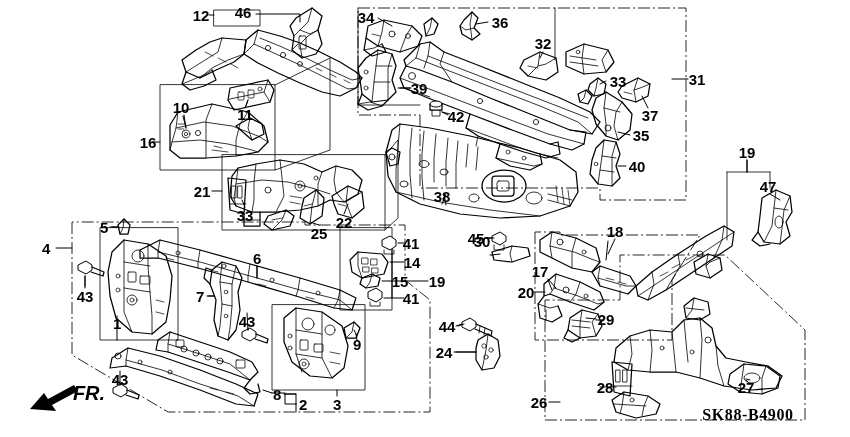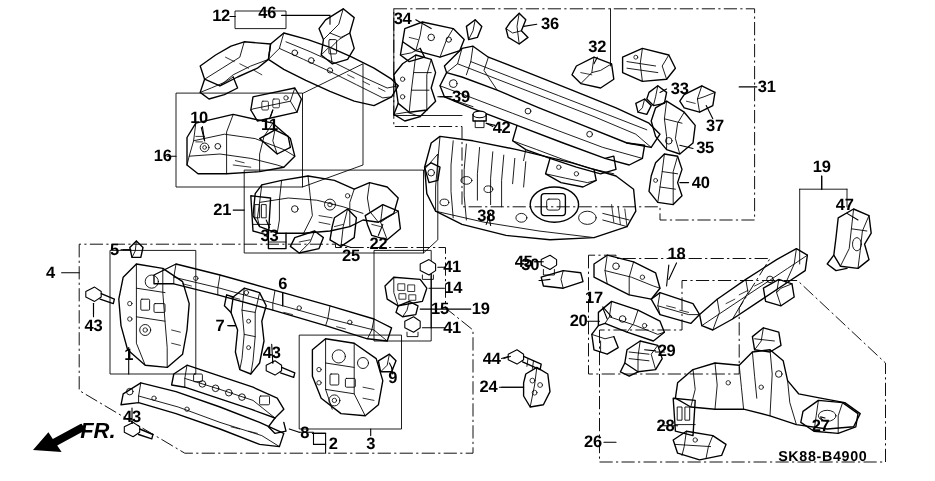--- a/index.html
+++ b/index.html
@@ -28,22 +28,22 @@
     font-size: 15px;
     font-weight: bold;
     color: #000000;
     line-height: 1;
     white-space: nowrap;
     transform: translate(-50%, -50%);
     letter-spacing: -0.2px;
   }
   .partno {
     position: absolute;
-    font-family: Liberation Sans, sans-serif;
-    font-size: 13px;
+    font-family: Liberation Serif, serif;
+    font-size: 16px;
     font-weight: bold;
     letter-spacing: 0.6px;
     color: #000000;
     white-space: nowrap;
     transform: translate(-50%, -50%);
   }
   .frmark {
     position: absolute;
     font-family: "Liberation Sans", sans-serif;
     font-size: 20px;

